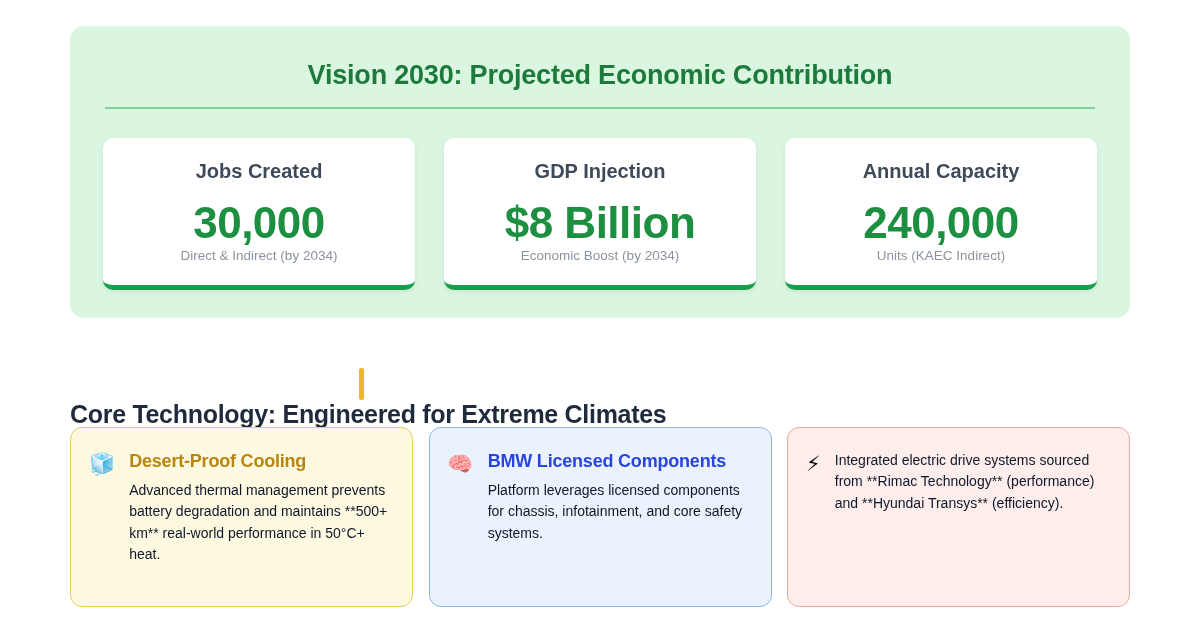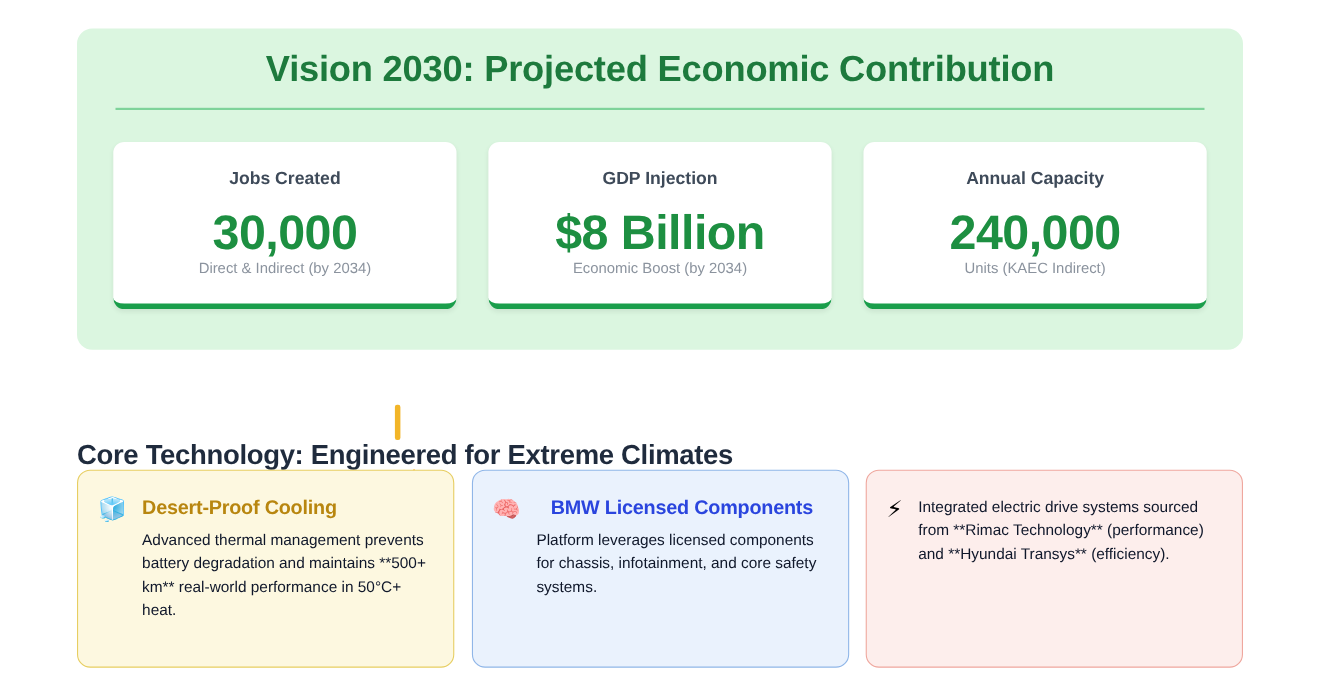--- a/index.html
+++ b/index.html
@@ -26,24 +26,24 @@
     top: 26px;
     width: 1060px;
     height: 292px;
     background: #dbf6e0;
     border-radius: 14px;
   }
 
   .hero-title {
     text-align: center;
     color: #1d7a3d;
-    font-size: 33px;
+    font-size: 27px;
     font-weight: bold;
     letter-spacing: -0.2px;
-    padding-top: 18px;
+    padding-top: 34px;
   }
 
   .hero-divider {
     margin: 16px auto 0 auto;
     width: 990px;
     height: 2px;
     background: #7ed39a;
   }
 
   .stat-row {
@@ -60,21 +60,21 @@
     border-bottom: 5px solid #1a9e4b;
     box-shadow: 0 2px 5px rgba(0,0,0,0.07);
     display: flex;
     flex-direction: column;
     align-items: center;
     justify-content: center;
   }
 
   .stat-label {
     color: #3e4a59;
-    font-size: 16px;
+    font-size: 20px;
     font-weight: bold;
     margin-bottom: 16px;
   }
 
   .stat-value {
     color: #1d8f41;
     font-size: 44px;
     font-weight: bold;
     letter-spacing: -0.5px;
     line-height: 1.08;
@@ -153,21 +153,21 @@
 
   .feature-title {
     font-size: 18px;
     font-weight: bold;
     line-height: 1.28;
     letter-spacing: -0.2px;
     margin-bottom: 7px;
   }
 
   .feature-card.yellow .feature-title { color: #b8860f; }
-  .feature-card.blue   .feature-title { color: #2a45de; margin-left: 13px; }
+  .feature-card.blue   .feature-title { color: #2a45de; }
   .feature-card.red    .feature-title { color: #d42a2a; }
 
   .feature-text {
     color: #0f172a;
     font-size: 14px;
     line-height: 1.52;
   }
 </style>
 </head>
 <body>

